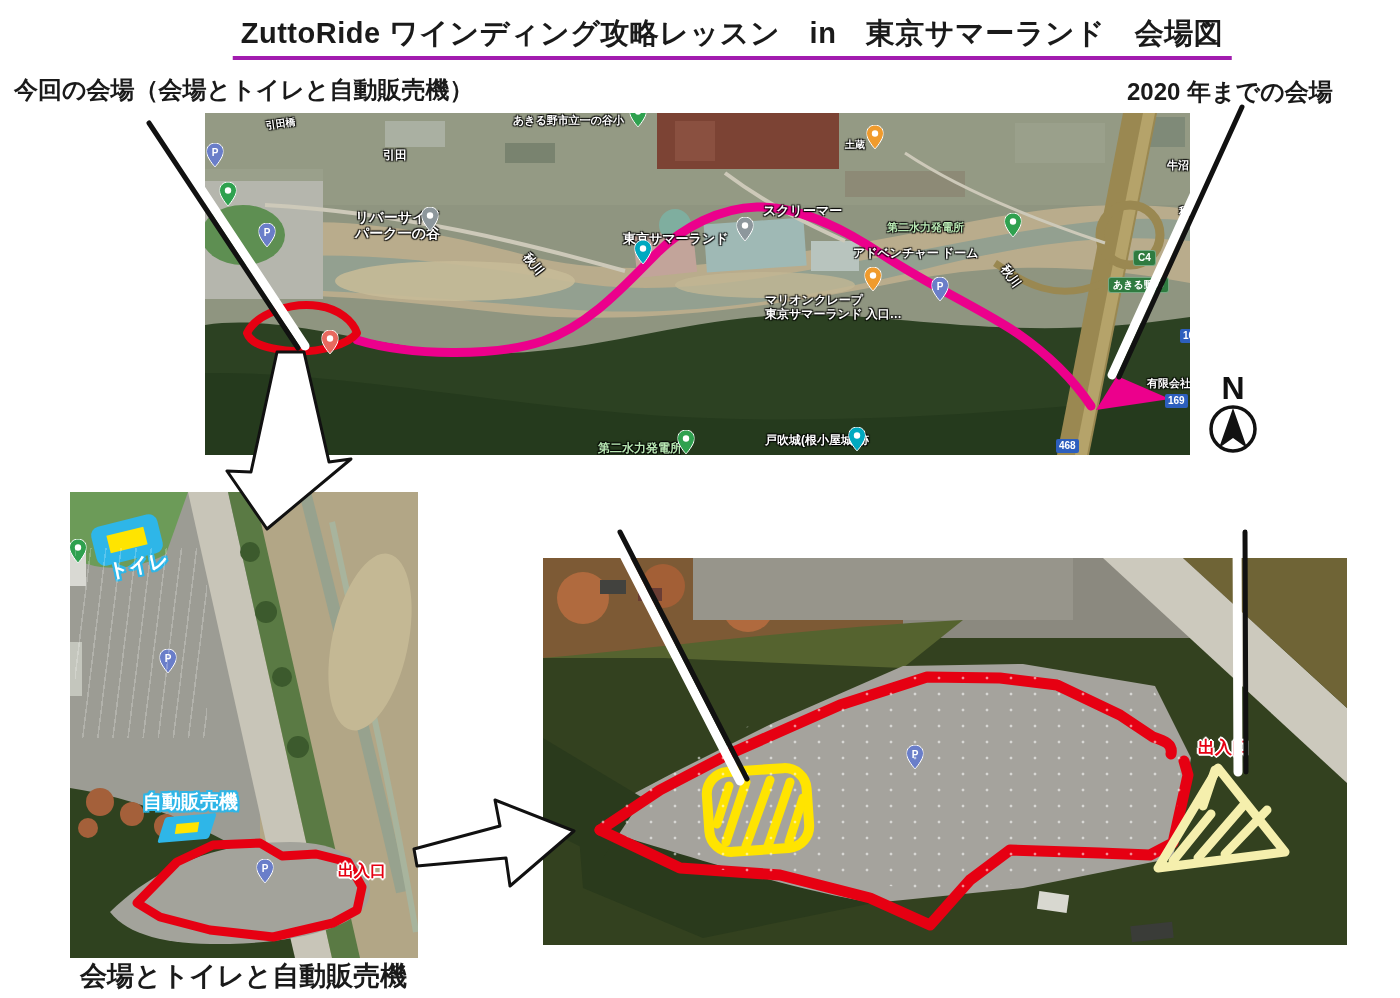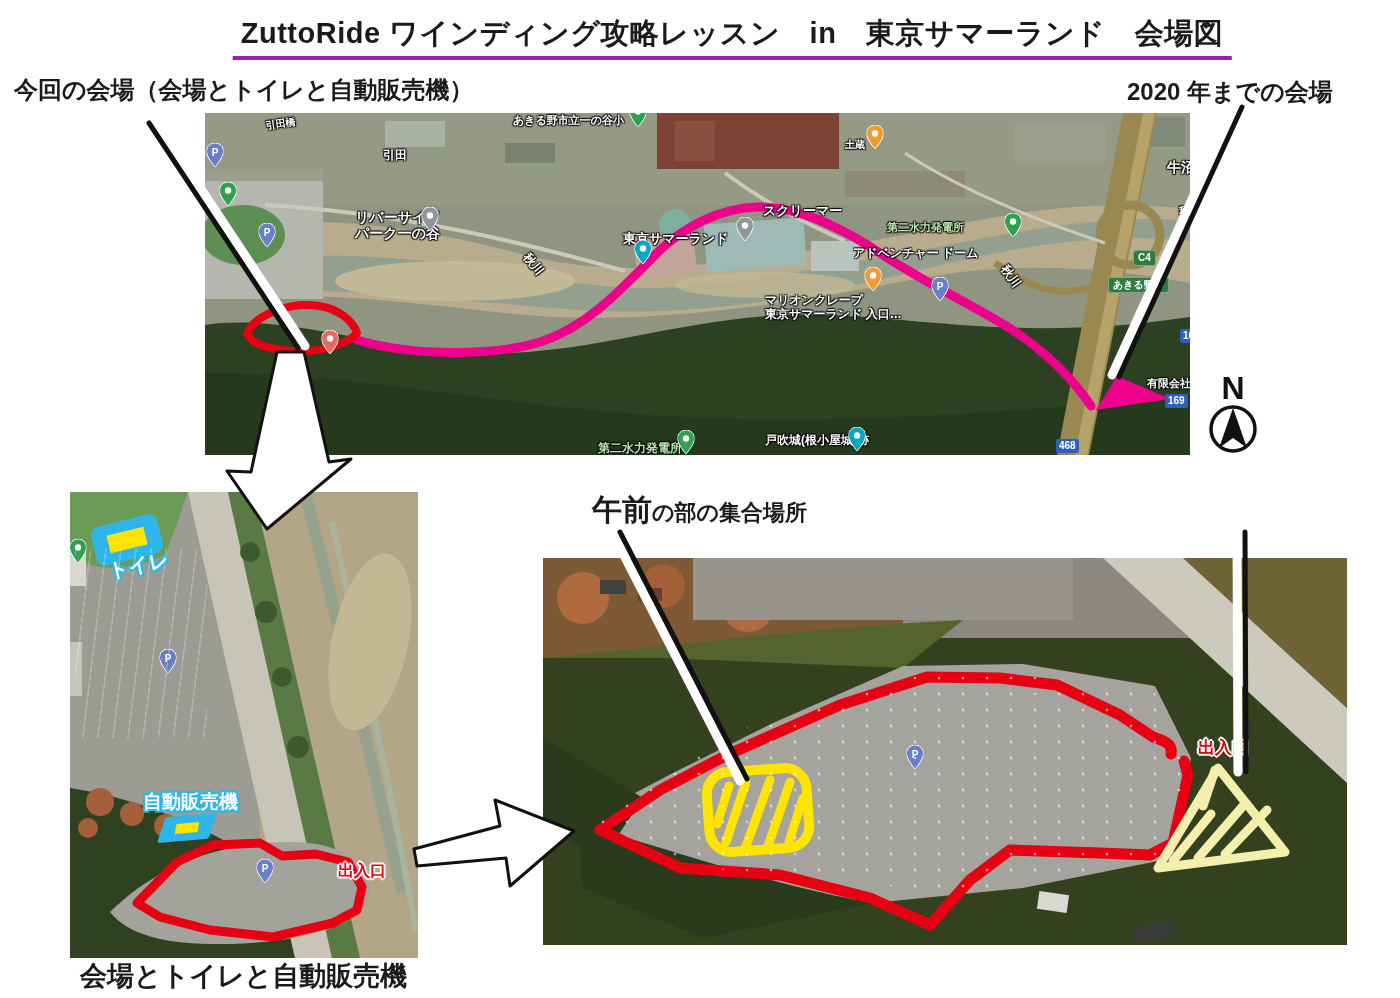--- a/index.html
+++ b/index.html
@@ -99,21 +99,21 @@
       <path d="M912,263 L965,286 L891,297 Z" fill="#ec008c"></path>
       <path d="M42,220 C52,200 86,189 114,193 C134,196 148,208 152,220 C143,232 112,240 88,238 C64,236 46,232 42,220 Z" stroke="#e60012" stroke-width="8" fill="none" stroke-linejoin="round"></path>
     </svg>
     <div class="poi-layer" id="top-pois">
         <span class="m-label " style="left: 308px; top: 1px; font-size: 11px;">あきる野市立一の谷小</span>
         <span class="m-label " style="left: 60px; top: 7px; font-size: 10px; transform: rotate(-8deg);">引田橋</span>
         <span class="m-label " style="left: 178px; top: 36px; font-size: 12px;">引田</span>
         <span class="m-label " style="left: 150px; top: 96px; font-size: 14px;">リバーサイド
 パーク一の谷</span>
         <span class="m-label " style="left: 640px; top: 26px; font-size: 10px;">土蔵</span>
-        <span class="m-label " style="left: 962px; top: 46px; font-size: 14px;">牛沼</span>
+        <span class="m-label " style="left: 962px; top: 46px; font-size: 11px;">牛沼</span>
         <span class="m-label " style="left: 974px; top: 92px; font-size: 11px;">秋川</span>
         <span class="m-label " style="left: 558px; top: 91px; font-size: 13px;">スクリーマー</span>
         <span class="m-label " style="left: 418px; top: 119px; font-size: 13px;">東京サマーランド</span>
         <span class="m-label green" style="left: 682px; top: 108px; font-size: 11px;">第二水力発電所</span>
         <span class="m-label " style="left: 648px; top: 134px; font-size: 12px;">アドベンチャー ドーム</span>
         <span class="m-label " style="left: 560px; top: 181px; font-size: 12px;">マリオンクレープ
 東京サマーランド 入口…</span>
         <span class="m-label " style="left: 326px; top: 138px; font-size: 12px; transform: rotate(52deg);">秋川</span>
         <span class="m-label " style="left: 804px; top: 150px; font-size: 12px; transform: rotate(55deg);">秋川</span>
         <span class="m-label " style="left: 942px; top: 264px; font-size: 11px;">有限会社</span>
@@ -272,23 +272,20 @@
         <span class="m-label red-exit" style="left: 655px; top: 180px; font-size: 17px;">出入口</span>
         <span class="pin" style="left: 372px; top: 215px;"><svg width="17" height="24" viewBox="0 0 17 24">
             <path d="M8.5 0C3.8 0 0 3.8 0 8.5C0 14.5 8.5 24 8.5 24C8.5 24 17 14.5 17 8.5C17 3.8 13.2 0 8.5 0Z" fill="#6a7ec9" stroke="#ffffff" stroke-width="1"></path>
             <text x="8.5" y="12.5" text-anchor="middle" font-size="10" font-weight="bold" fill="#fff" font-family="Liberation Sans, sans-serif">P</text>
           </svg></span>
       </div>
   </div>
   <div class="dots-right"></div>
   <div class="rows-left"></div>
 
-  <div class="meet-lbl lbl-morning">
-    <span class="big">午前</span><span class="rest">の部の集合場所</span>
-  </div>
 
   <div class="caption">会場とトイレと自動販売機</div>
 
   <svg class="overlay" width="1400" height="998" viewBox="0 0 1400 998">
     <g stroke="#ffffff" stroke-width="9" stroke-linecap="round">
       <line x1="156" y1="121" x2="305" y2="346"></line>
       <line x1="1235" y1="105" x2="1112" y2="375"></line>
       <line x1="613" y1="534" x2="740" y2="781"></line>
       <line x1="1237" y1="532" x2="1238" y2="772"></line>
     </g>

